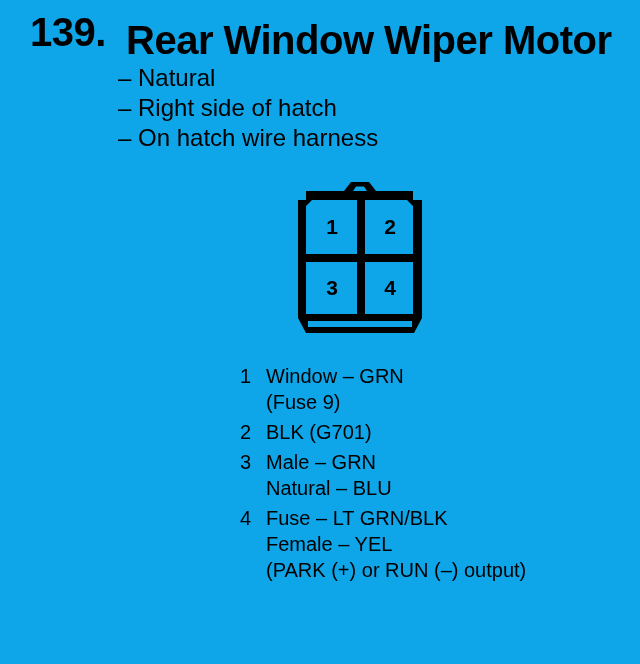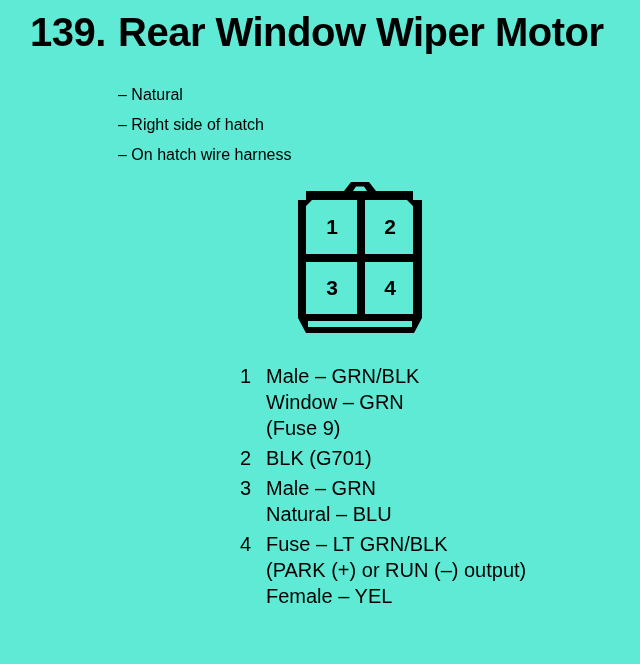--- a/index.html
+++ b/index.html
@@ -4,38 +4,38 @@
 <style>
   html,body{margin:0;padding:0;}
   body{
     width:640px;height:664px;
     background:#ffffff;
     font-family:"Liberation Sans","DejaVu Sans",sans-serif;
     color:#000000;
     position:relative;
     overflow:hidden;
   }
-  .page{position:absolute;inset:0;background:#5eead4;}
+  .page{position:absolute;inset:0;background:#0ea5e9;}
 
   
   .section-number{
     position:absolute;left:30px;top:12px;
     font-size:40px;font-weight:bold;line-height:1;letter-spacing:-0.5px;
   }
   .section-title{
-    position:absolute;left:118px;top:12px;margin:0;
+    position:absolute;left:118px;top:12px;margin:8px;
     font-size:40px;font-weight:bold;line-height:1;letter-spacing:-0.5px;
     white-space:nowrap;
   }
 
   
   .notes{
-    position:absolute;left:118px;top:80px;
+    position:absolute;left:118px;top:63px;
     margin:0;padding:0;list-style:none;
-    font-size:16px;line-height:30px;
+    font-size:24px;line-height:30px;
   }
   .notes li{white-space:nowrap;}
 
   
   .connector-svg{position:absolute;left:290px;top:176px;}
   .cavity-num{
     font-family:"Liberation Sans","DejaVu Sans",sans-serif;
     font-size:21px;font-weight:bold;
     text-anchor:middle;
   }
@@ -78,21 +78,20 @@
     <text class="cavity-num" x="332" y="234">1</text>
     <text class="cavity-num" x="390" y="234">2</text>
     <text class="cavity-num" x="332" y="295">3</text>
     <text class="cavity-num" x="390" y="295">4</text>
   </svg>
 
   <ol class="pinlist">
     <li class="pin">
       <span class="pin-num">1</span>
       <div class="pin-lines">
-        <div class="pin-line">Male – GRN/BLK</div>
         <div class="pin-line">Window – GRN</div>
         <div class="pin-line">(Fuse 9)</div>
       </div>
     </li>
     <li class="pin">
       <span class="pin-num">2</span>
       <div class="pin-lines">
         <div class="pin-line">BLK (G701)</div>
       </div>
     </li>
@@ -100,19 +99,19 @@
       <span class="pin-num">3</span>
       <div class="pin-lines">
         <div class="pin-line">Male – GRN</div>
         <div class="pin-line">Natural – BLU</div>
       </div>
     </li>
     <li class="pin">
       <span class="pin-num">4</span>
       <div class="pin-lines">
         <div class="pin-line">Fuse – LT GRN/BLK</div>
+        <div class="pin-line">Female – YEL</div>
         <div class="pin-line">(PARK (+) or RUN (–) output)</div>
-        <div class="pin-line">Female – YEL</div>
       </div>
     </li>
   </ol>
 
 </div>
 
 </body></html>

